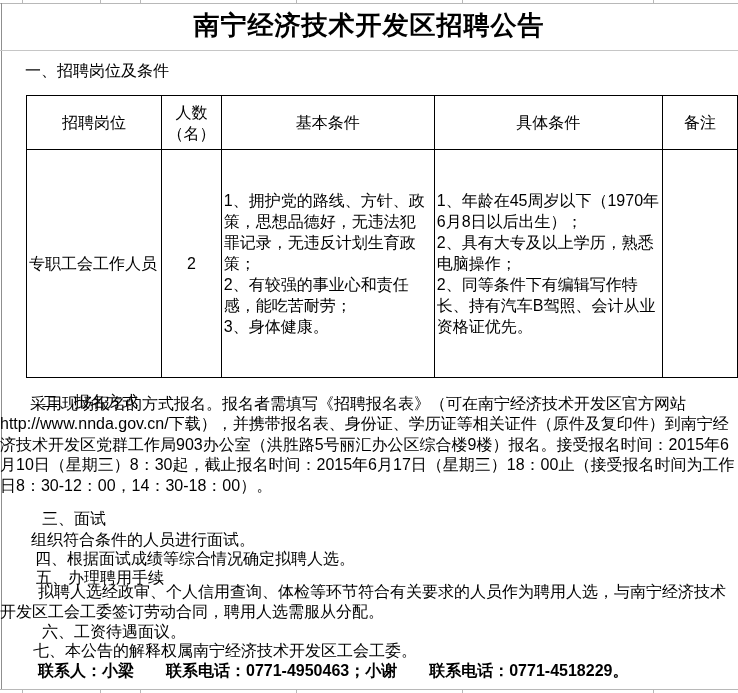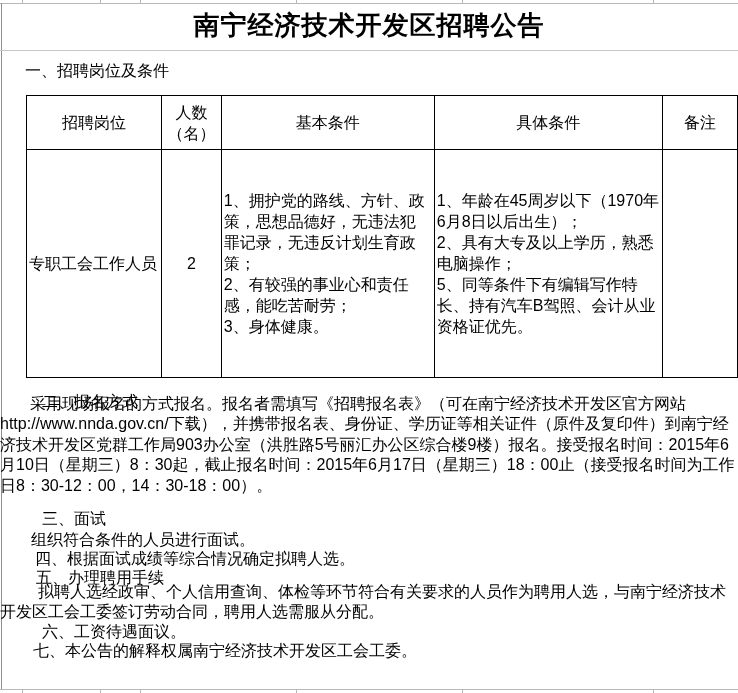--- a/index.html
+++ b/index.html
@@ -75,21 +75,21 @@
       <td class="c-pos">专职工会工作人员</td>
       <td class="c-cnt">2</td>
       <td class="c-cond">
         <div>1、拥护党的路线、方针、政策，思想品德好，无违法犯罪记录，无违反计划生育政策；</div>
         <div>2、有较强的事业心和责任感，能吃苦耐劳；</div>
         <div>3、身体健康。</div>
       </td>
       <td class="c-cond">
         <div>1、年龄在45周岁以下（1970年6月8日以后出生）；</div>
         <div>2、具有大专及以上学历，熟悉电脑操作；</div>
-        <div>5、同等条件下有编辑写作特长、持有汽车B驾照、会计从业资格证优先。</div>
+        <div>2、同等条件下有编辑写作特长、持有汽车B驾照、会计从业资格证优先。</div>
       </td>
       <td></td>
     </tr>
   </tbody>
     </table>
 
   <div class="blk hd" style="top:392px;left:42px;width:696px">二、报名方式</div>
   <div class="blk" style="top:394px;text-indent:30px">采用现场报名的方式报名。报名者需填写《招聘报名表》（可在南宁经济技术开发区官方网站http://www.nnda.gov.cn/下载），并携带报名表、身份证、学历证等相关证件（原件及复印件）到南宁经济技术开发区党群工作局903办公室（洪胜路5号丽汇办公区综合楼9楼）报名。接受报名时间：2015年6月10日（星期三）8：30起，截止报名时间：2015年6月17日（星期三）18：00止（接受报名时间为工作日8：30-12：00，14：30-18：00）。</div>
 
   <div class="blk hd" style="top:509px;left:42px;width:696px">三、面试</div>
@@ -97,20 +97,21 @@
 
   <div class="blk hd" style="top:549px;left:35px;width:703px">四、根据面试成绩等综合情况确定拟聘人选。</div>
 
   <div class="blk hd" style="top:568px;left:36px;width:702px">五、办理聘用手续</div>
   <div class="blk" style="top:582px;text-indent:38px">拟聘人选经政审、个人信用查询、体检等环节符合有关要求的人员作为聘用人选，与南宁经济技术开发区工会工委签订劳动合同，聘用人选需服从分配。</div>
 
   <div class="blk hd" style="top:622px;left:42px;width:696px">六、工资待遇面议。</div>
 
   <div class="blk hd" style="top:641px;left:33px;width:705px">七、本公告的解释权属南宁经济技术开发区工会工委。</div>
 
+  <div class="blk contact" style="top:661px;left:38px;width:700px">联系人：小梁　　联系电话：0771-4950463；小谢　　联系电话：0771-4518229。</div>
 
   <div class="hrule rule-bottom"></div>
   <div class="tick tick-bottom" style="left:22px"></div>
   <div class="tick tick-bottom" style="left:100px"></div>
   <div class="tick tick-bottom" style="left:140px"></div>
   <div class="tick tick-bottom" style="left:296px"></div>
   <div class="tick tick-bottom" style="left:462px"></div>
   <div class="tick tick-bottom" style="left:653px"></div>
 
 </div>

